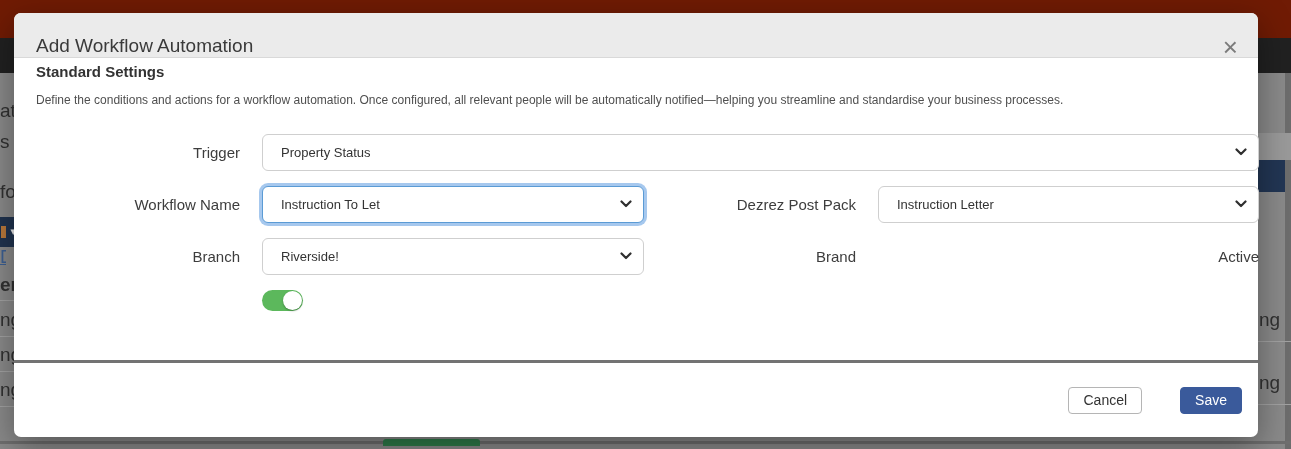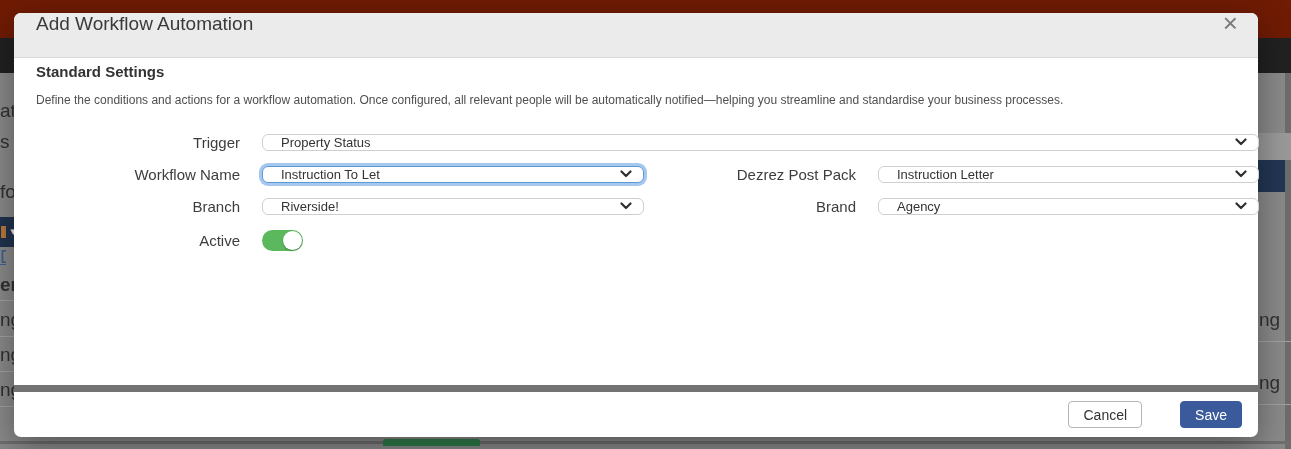--- a/index.html
+++ b/index.html
@@ -24,53 +24,53 @@
   .bg-grayline { position:absolute; left:0; top:441px; width:1291px; height:3px; background:#6f6f6f; }
   .bg-greenbar { position:absolute; left:383px; top:439px; width:97px; height:7px; background:#2e7d4a; border-radius:3px 3px 0 0; }
 
   
   .modal {
     position:absolute; left:14px; top:13px; width:1244px; height:424px;
     background:#fff; border-radius:7px; box-shadow:0 10px 34px rgba(0,0,0,.38);
   }
   .modal-header {
     height:45px; background:#ebebeb; border-bottom:1px solid #d9d9d9;
-    border-radius:7px 7px 0 0; display:flex; align-items:flex-start; padding:0 20px 0 22px;
+    border-radius:7px 7px 0 0; display:flex; align-items:flex-end; padding:0 20px 0 22px;
   }
   .modal-title { flex:1; font-size:19px; color:#3a3a3a; }
   .close-btn { color:#7b7b7b; font-size:26px; line-height:20px; cursor:pointer; font-weight:300; }
   .modal-body { padding:0 22px; }
   .section-title { margin-top:5px; font-size:15px; font-weight:bold; color:#333; }
   .description { margin-top:11px; font-size:12px; color:#4f4f4f; line-height:1.55; max-width:1175px; }
 
   .form {
     margin-top:24px; display:grid;
     grid-template-columns:204px 382px 190px 381px;
     column-gap:22px; row-gap:15px; align-items:center;
   }
   .flabel { text-align:right; font-size:15px; color:#3d3d3d; }
   .select {
-    position:relative; height:17px; border:1px solid #cfcfcf; border-radius:6px;
+    position:relative; height:37px; border:1px solid #cfcfcf; border-radius:6px;
     background:#fff; display:flex; align-items:center;
     padding:0 30px 0 18px; font-size:13px; color:#333; cursor:pointer;
   }
   .select.span3 { grid-column:2 / 5; }
   .select.focused { border-color:#5b9bd5; box-shadow:0 0 0 3px rgba(92,154,224,.55); }
   .chev { position:absolute; right:11px; top:50%; transform:translateY(-50%); display:block; }
   .toggle {
     grid-column:2 / 3; justify-self:start; position:relative;
     width:41px; height:21px; border-radius:11px; background:#5cb85c; cursor:pointer;
   }
   .toggle .knob {
     position:absolute; right:1px; top:1px; width:19px; height:19px;
     border-radius:50%; background:#fff; box-shadow:0 1px 2px rgba(0,0,0,.3);
   }
   .modal-footer {
-    position:absolute; left:0; right:0; bottom:0; height:52px;
-    border-top:7px solid #737373; border-radius:0 0 7px 7px;
+    position:absolute; left:0; right:0; bottom:0; height:77px;
+    border-top:3px solid #737373; border-radius:0 0 7px 7px;
     display:flex; align-items:center; justify-content:flex-end; gap:10px; padding:0 16px;
   }
   .btn { height:27px; padding:0 14px; border-radius:4px; font-size:14px;
          font-family:"Liberation Sans", sans-serif; cursor:pointer; }
   .btn-cancel { background:#fff; border:1px solid #b5b5b5; color:#333; }
   .btn-save   { background:#3a5a9b; border:1px solid #3a5a9b; color:#fff;margin-left:28px; }
 </style>
 </head>
 <body>
 
@@ -145,26 +145,20 @@
         </div>
 
         <div class="flabel">Branch</div>
         <div class="select">
           <span>Riverside!</span>
           <svg class="chev" width="12" height="8" viewBox="0 0 12 8">
             <polyline points="1.5,1.5 6,6 10.5,1.5" fill="none" stroke="#2f2f2f" stroke-width="2.2" stroke-linecap="round" stroke-linejoin="round"></polyline>
           </svg>
         </div>
         <div class="flabel">Brand</div>
-        <div class="select">
-          <span>Agency</span>
-          <svg class="chev" width="12" height="8" viewBox="0 0 12 8">
-            <polyline points="1.5,1.5 6,6 10.5,1.5" fill="none" stroke="#2f2f2f" stroke-width="2.2" stroke-linecap="round" stroke-linejoin="round"></polyline>
-          </svg>
-        </div>
 
         <div class="flabel">Active</div>
         <div class="toggle">
           <span class="knob"></span>
         </div>
 
       </div>
     </div>
 
     <div class="modal-footer">

